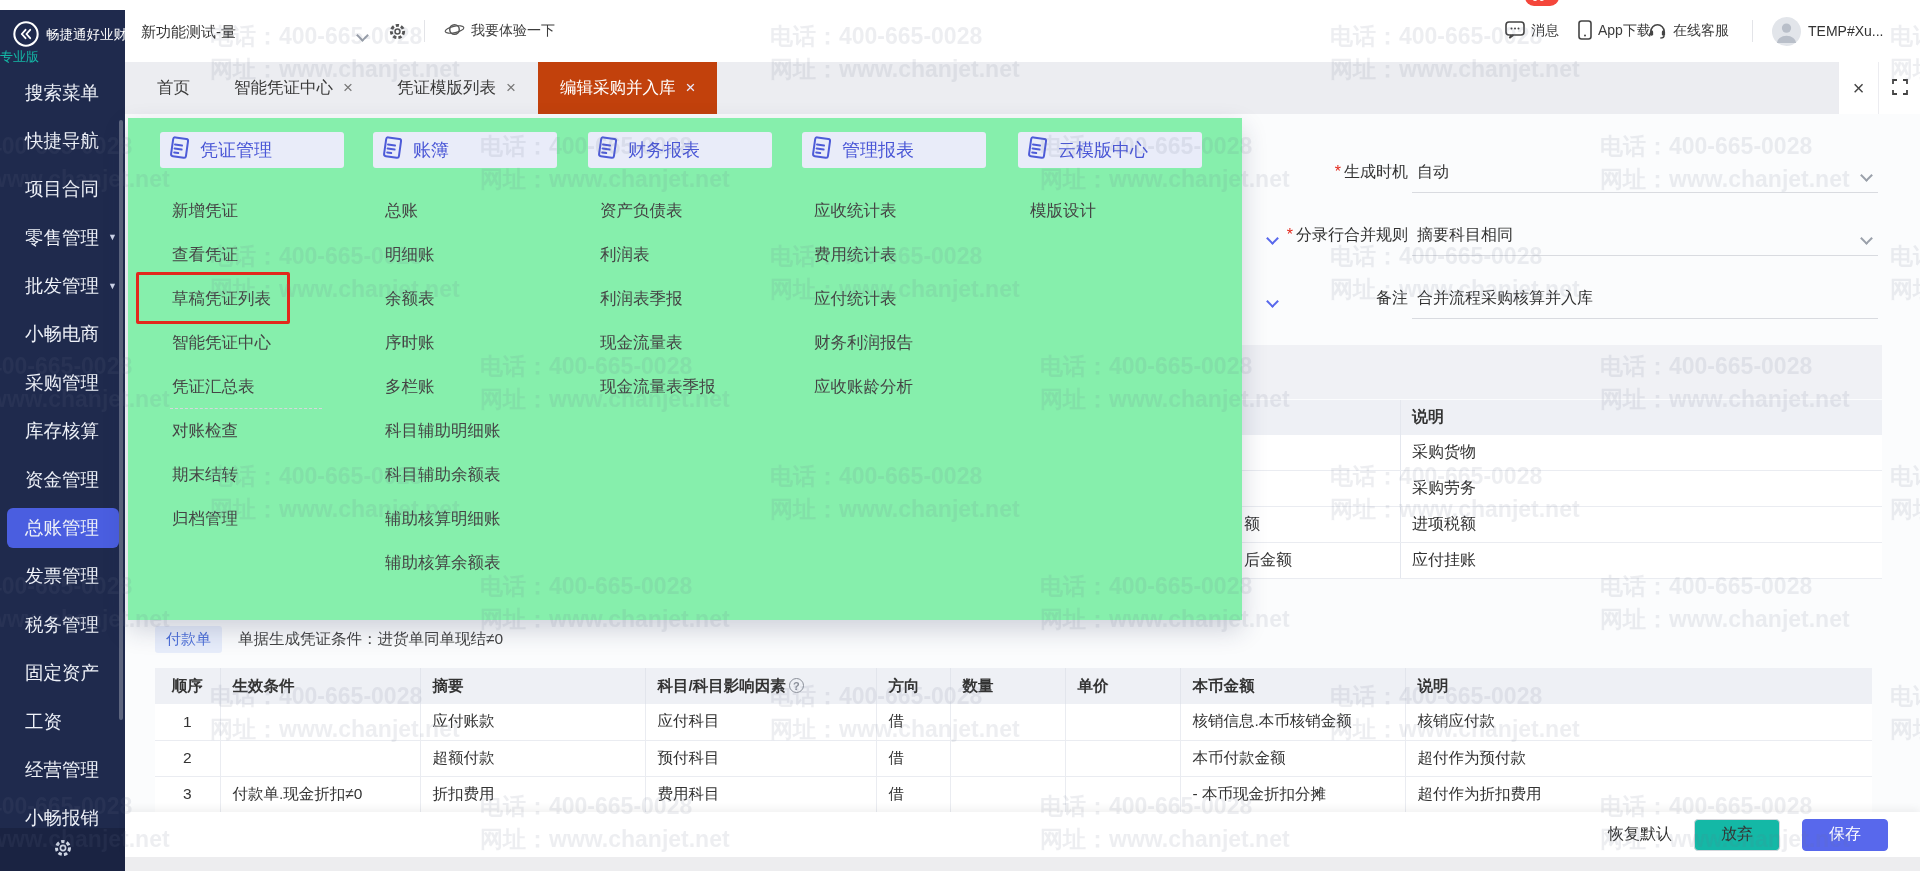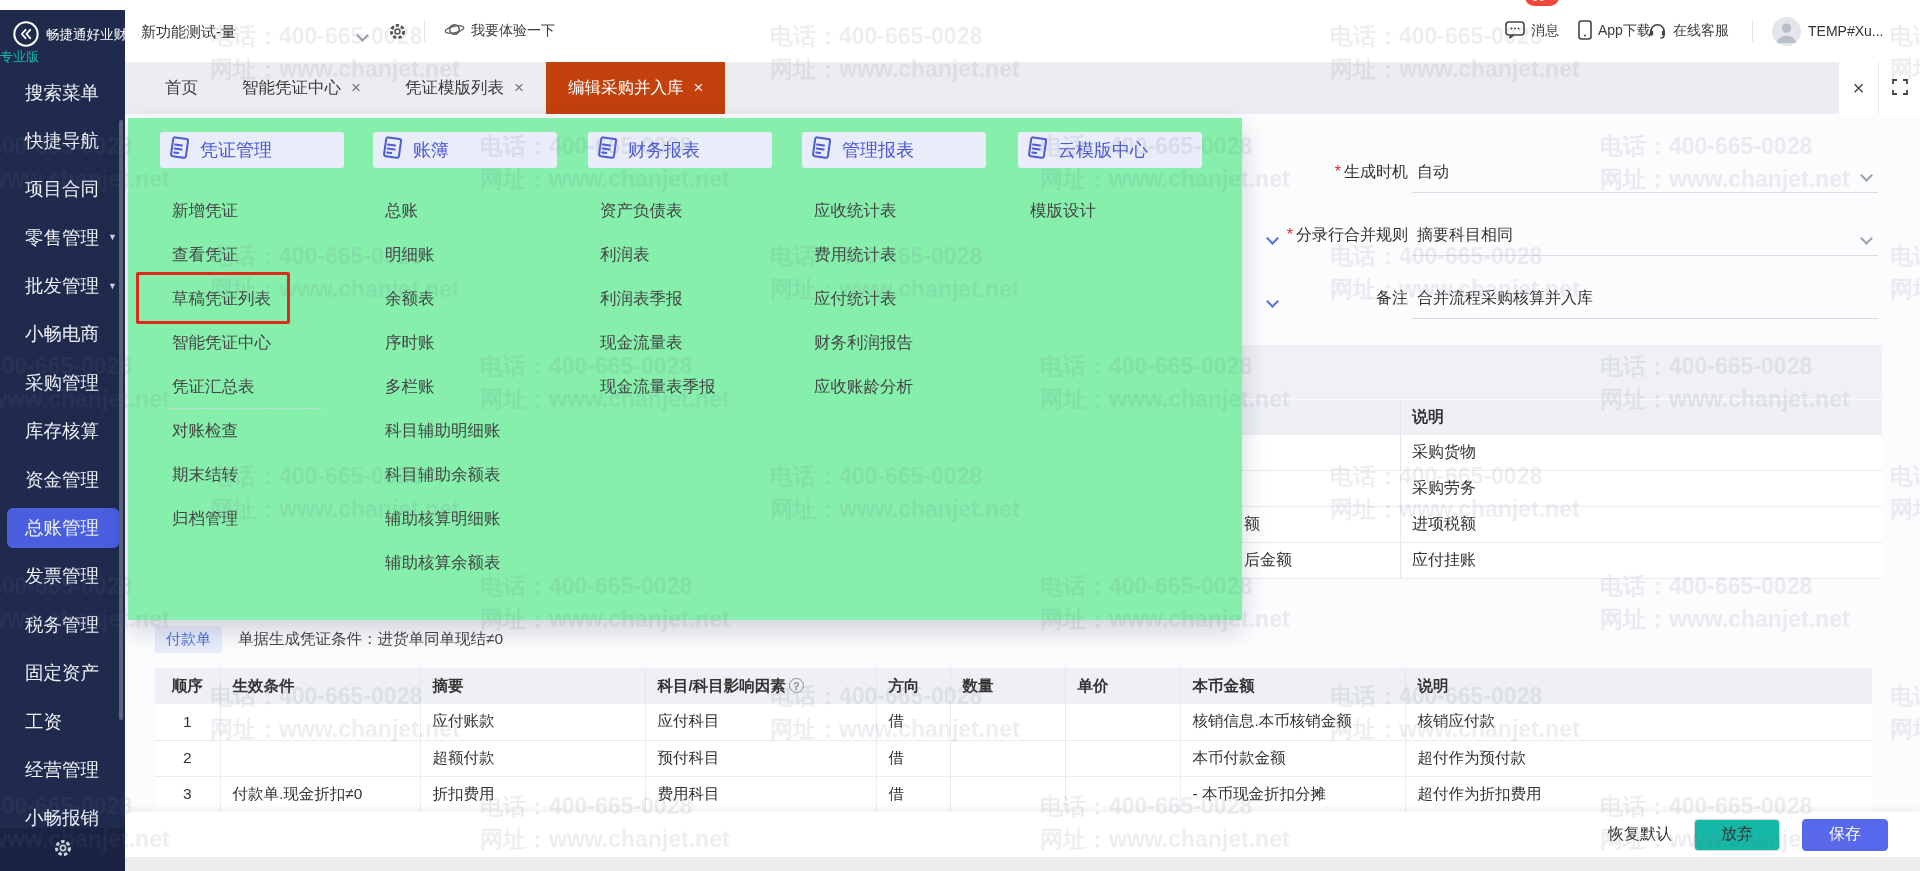--- a/index.html
+++ b/index.html
@@ -8,21 +8,21 @@
 .abs{position:absolute}
 
 .topbar{position:absolute;left:0;top:0;width:1920px;height:62px;background:#fff;z-index:5}
 .acct-name{position:absolute;left:141px;top:23px;font-size:15px;color:#333}
 .chev{display:inline-block;width:9px;height:9px;border-right:2px solid #9aa0aa;border-bottom:2px solid #9aa0aa;transform:rotate(45deg)}
 .chev.blue{border-color:#5868ec}
 .top-sep{position:absolute;width:1px;height:22px;background:#e3e4e8;top:20px}
 .top-item{position:absolute;top:0;height:62px;display:flex;align-items:center;gap:6px;font-size:14px;color:#3c3c3c}
 .badge{position:absolute;left:20px;top:-12px;background:#f4463b;color:#fff;font-size:12px;font-weight:bold;border-radius:10px;padding:2px 7px;line-height:14px}
 
-.tabbar{position:absolute;left:125px;top:62px;width:1795px;height:52px;background:#ecedf1;display:flex;align-items:stretch;padding-left:18px;z-index:5}
+.tabbar{position:absolute;left:125px;top:62px;width:1795px;height:52px;background:#ecedf1;display:flex;align-items:stretch;padding-left:10px;z-index:5}
 .tab{display:flex;align-items:center;padding:0 22px;font-size:16.5px;color:#3a3a3a;cursor:pointer;white-space:nowrap}
 .tab .tab-close{margin-left:10px;color:#777;font-size:17px}
 .tab.active{background:#c2410c;color:#fff}
 .tab.active .tab-close{color:#e8eaff}
 .corner-btn{position:absolute;top:62px;width:40px;height:52px;background:#fff;border-left:1px solid #ececf0;display:flex;align-items:center;justify-content:center;font-size:20px;color:#444;z-index:6}
 
 .sidebar{position:absolute;left:0;top:10px;width:125px;height:861px;background:#1f2a4d;z-index:6}
 .logo-title{position:absolute;left:46px;top:16px;font-size:13.5px;color:#fff;white-space:nowrap}
 .logo-sub{position:absolute;left:0;top:38px;font-size:13px;color:#14b8a6}
 .sb-list{position:absolute;left:0;top:62px;width:125px}

